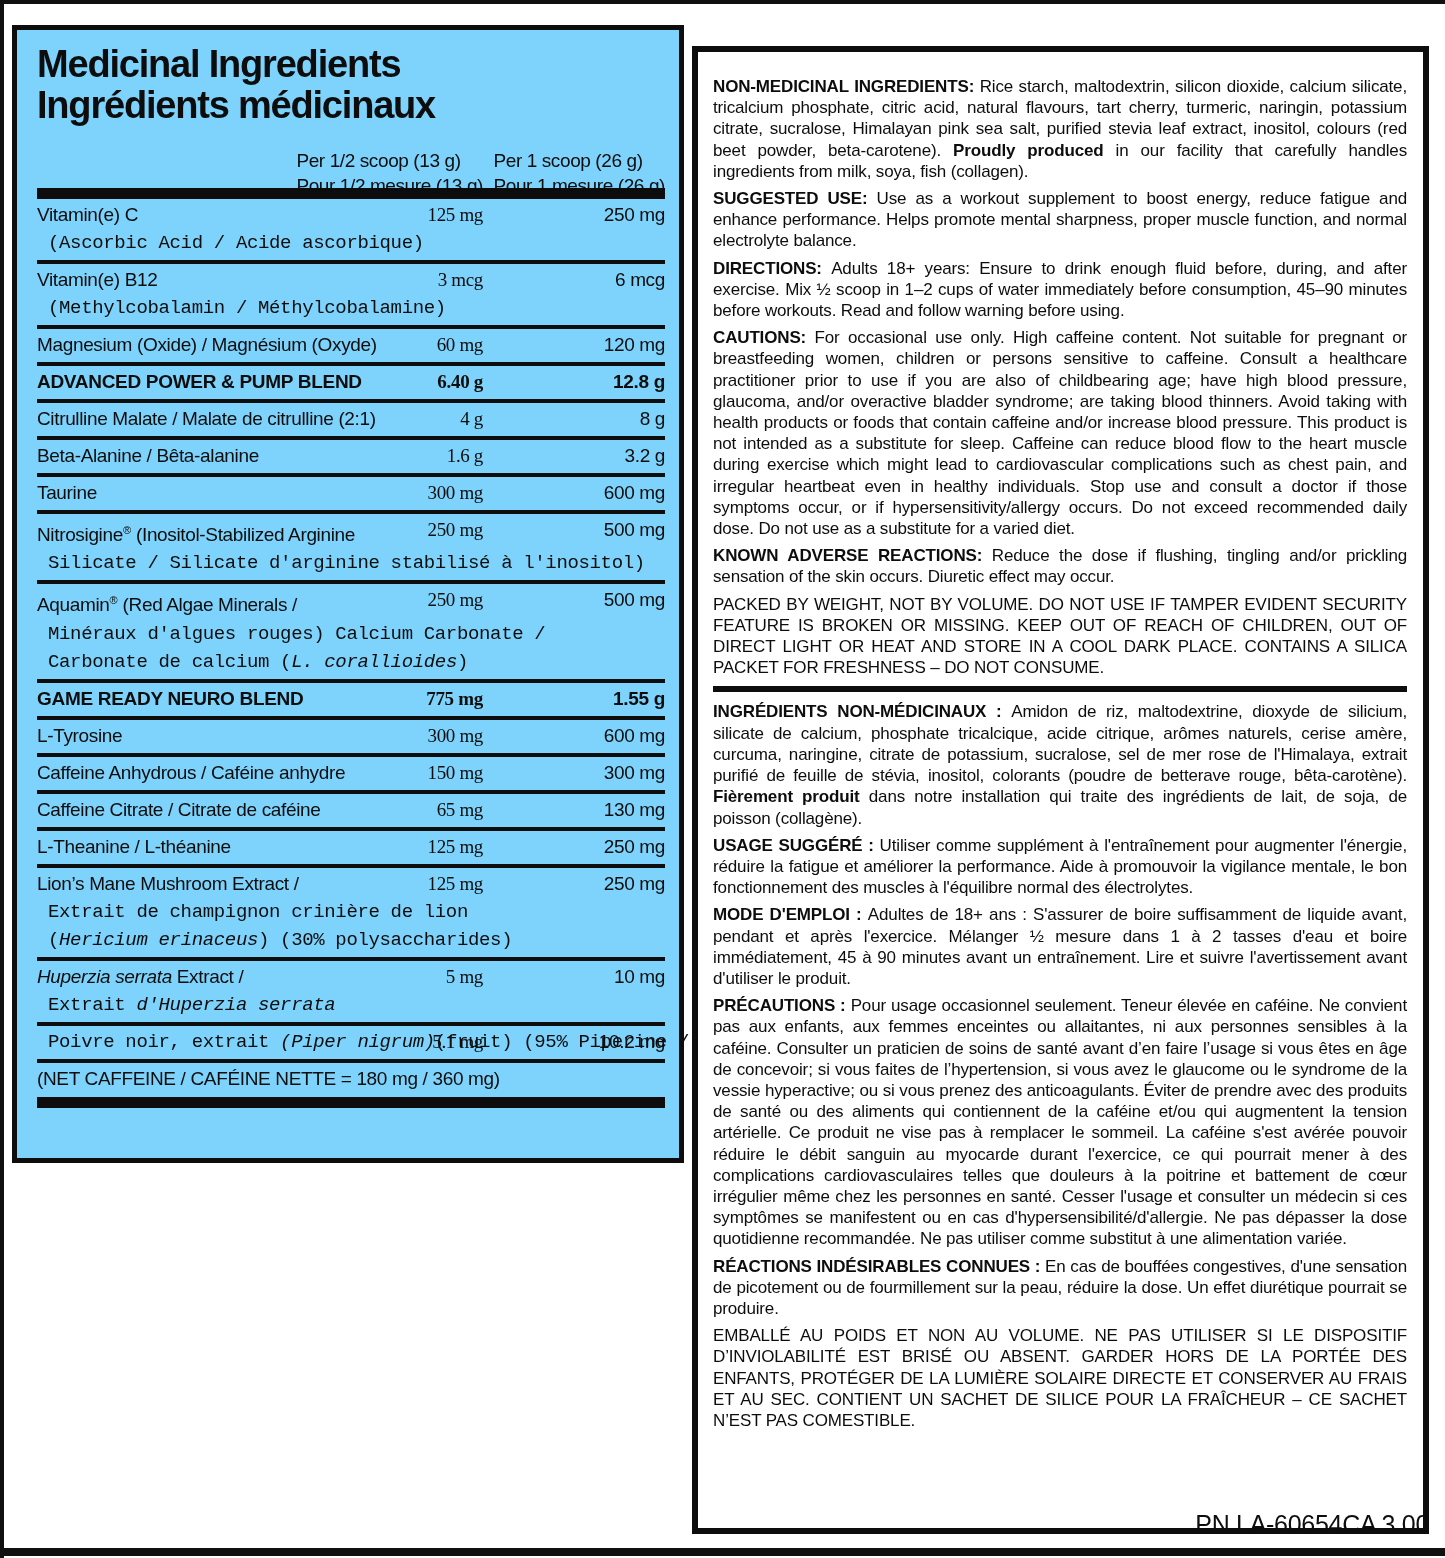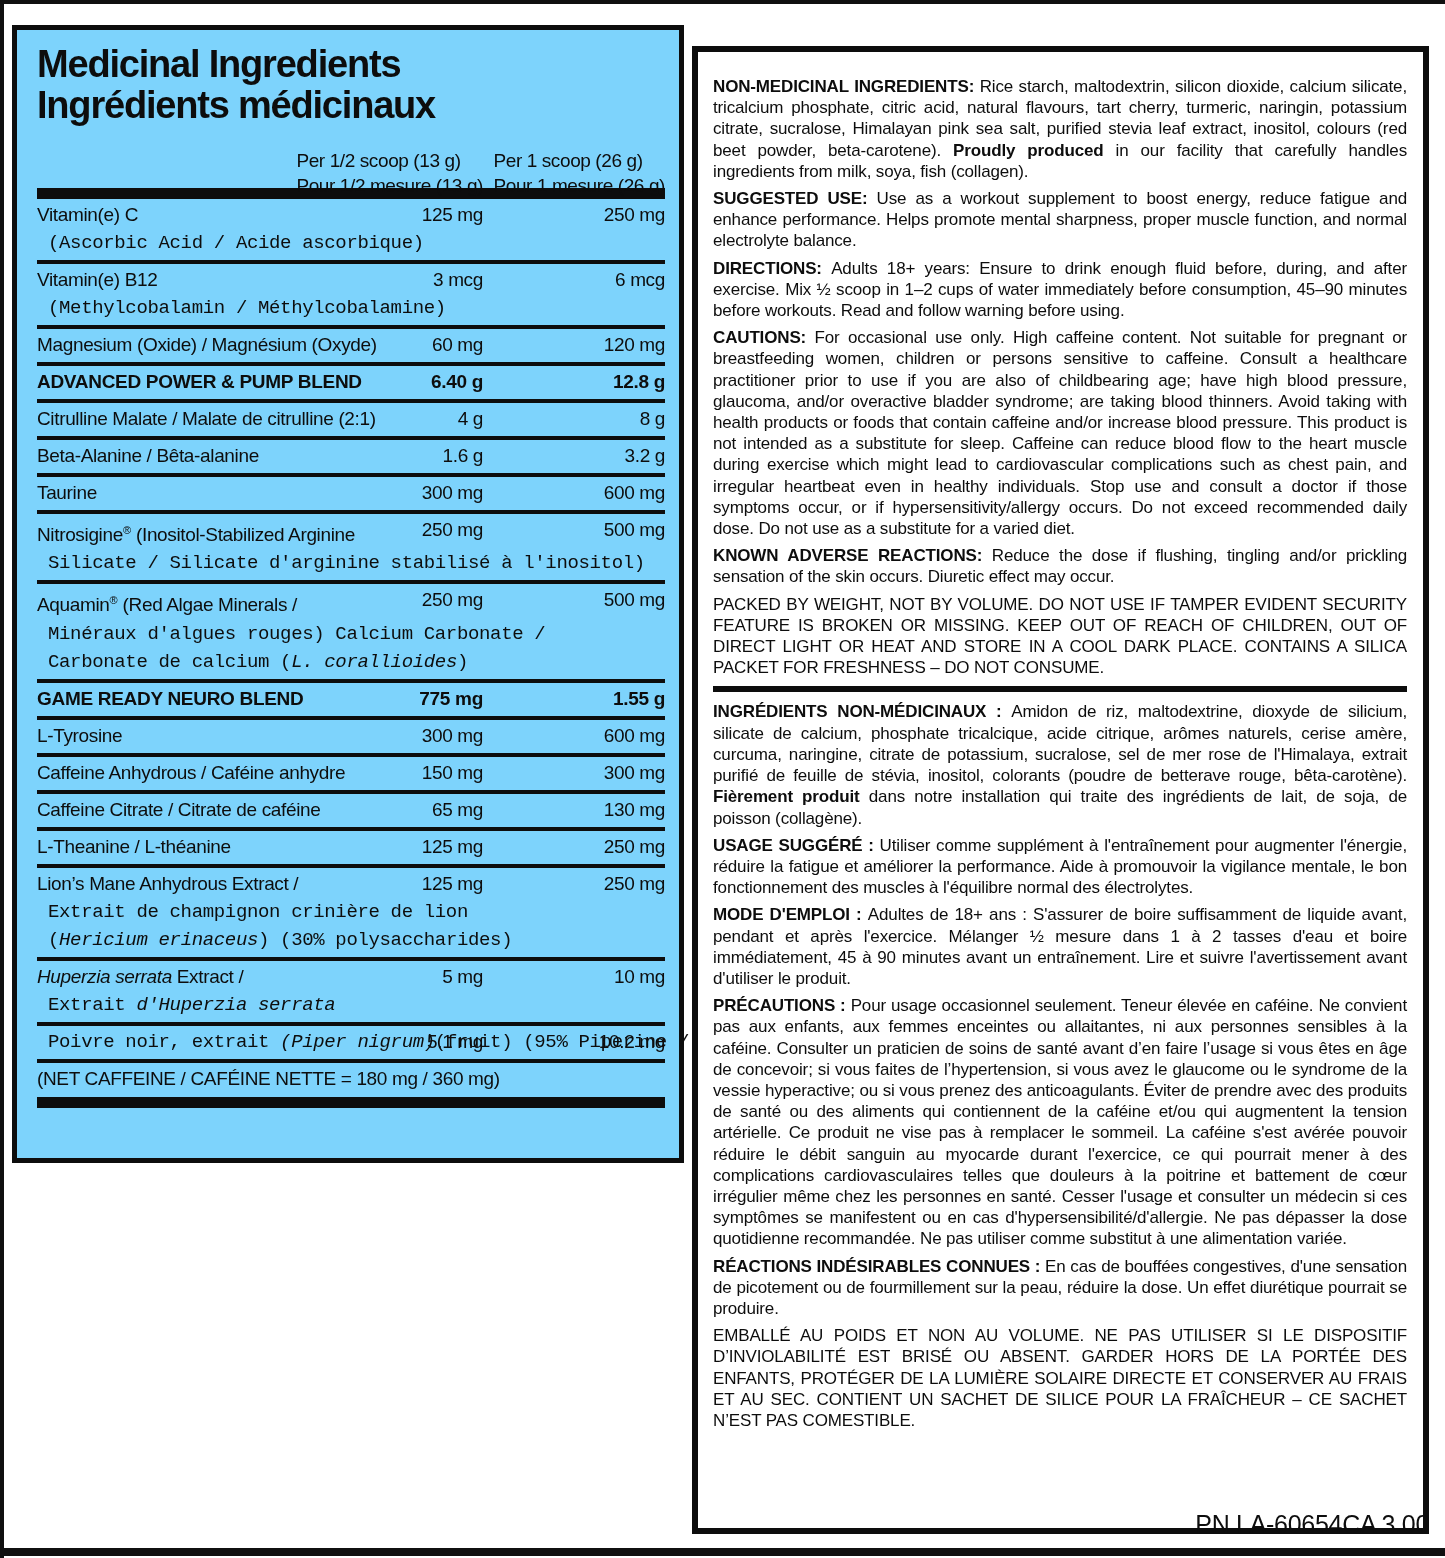--- a/index.html
+++ b/index.html
@@ -23,21 +23,21 @@
   .col-headers .hcell{position:absolute;top:16px;text-align:left;white-space:nowrap;}
   .col-headers .h1{right:182px;}
   .col-headers .h2{right:0;}
   .thick-bar{height:11px;background:#0d0d0d;margin-top:6px;}
   .rows{margin-top:0;}
   .row{border-bottom:4px solid #0d0d0d;padding:2px 0 3px;}
   .row.net{border-bottom:none;}
   .ln{position:relative;line-height:28px;font-size:19px;letter-spacing:-0.35px;white-space:nowrap;}
   .ln .nm{display:inline-block;}
   .ln .amt{position:absolute;top:0;text-align:right;}
-  .ln .a1{right:182px;}
+  .ln .a1{right:182px;font-family:Liberation Serif, serif;}
   .ln .a2{right:0;}
   .ln.sub{padding-left:11px;font-family:Liberation Mono, monospace;}
   .row.blend .ln{font-weight:bold;letter-spacing:-0.3px;}
   .b{font-weight:bold;}
   .i{font-style:italic;}
   sup{font-size:58%;vertical-align:super;letter-spacing:0;}
   .table-bottom-bar{height:11px;background:#0d0d0d;margin-top:1px;}
 
   
   .info{
@@ -114,21 +114,21 @@
       <div class="row">
         <div class="ln"><span class="nm"><span>Caffeine Anhydrous / Caféine anhydre</span></span><span class="amt a1">150 mg</span><span class="amt a2">300 mg</span></div>
       </div>
       <div class="row">
         <div class="ln"><span class="nm"><span>Caffeine Citrate / Citrate de caféine</span></span><span class="amt a1">65 mg</span><span class="amt a2">130 mg</span></div>
       </div>
       <div class="row">
         <div class="ln"><span class="nm"><span>L-Theanine / L-théanine</span></span><span class="amt a1">125 mg</span><span class="amt a2">250 mg</span></div>
       </div>
       <div class="row">
-        <div class="ln"><span class="nm"><span>Lion’s Mane Anhydrous Extract /</span></span><span class="amt a1">125 mg</span><span class="amt a2">250 mg</span></div>
+        <div class="ln"><span class="nm"><span>Lion’s Mane Mushroom Extract /</span></span><span class="amt a1">125 mg</span><span class="amt a2">250 mg</span></div>
         <div class="ln sub"><span>Extrait de champignon crinière de lion</span></div>
         <div class="ln sub"><span>(</span><span class="i">Hericium erinaceus</span><span>) (30% polysaccharides)</span></div>
       </div>
       <div class="row">
         <div class="ln"><span class="nm"><span class="i">Huperzia serrata</span><span> Extract /</span></span><span class="amt a1">5 mg</span><span class="amt a2">10 mg</span></div>
         <div class="ln sub"><span>Extrait </span><span class="i">d'Huperzia serrata</span></div>
       </div>
       <div class="row">
         <div class="ln"><span class="amt a1">5.1 mg</span><span class="amt a2">10.2 mg</span></div>
         <div class="ln sub"><span>Poivre noir, extrait </span><span class="i">(Piper nigrum)</span><span>(fruit) (95% Piperine / de pipérine)</span></div>

